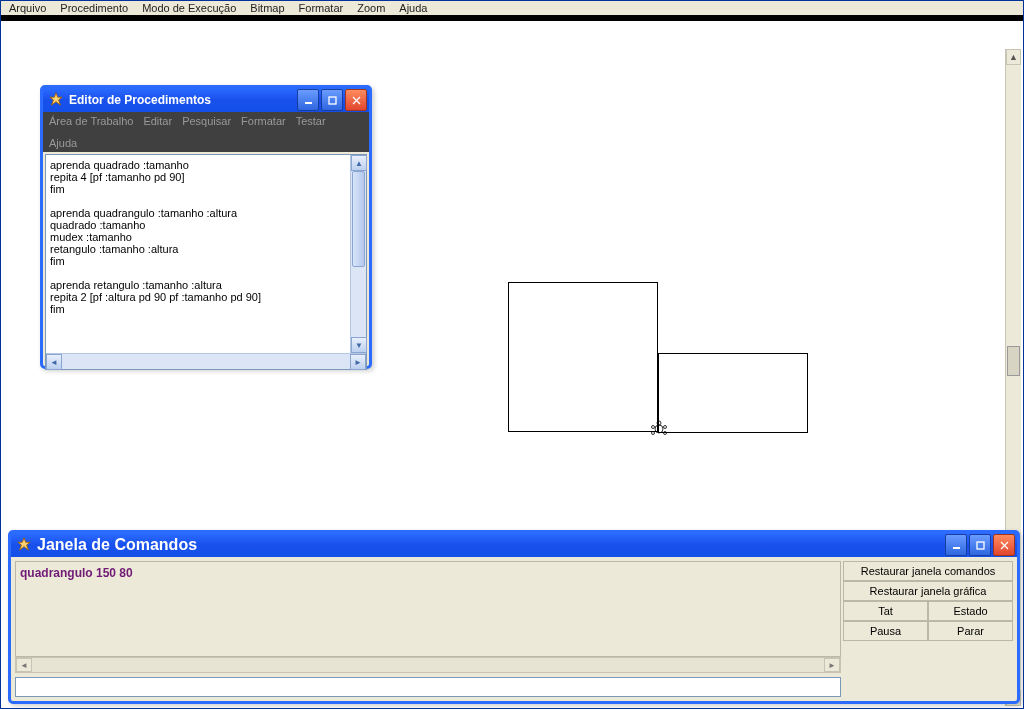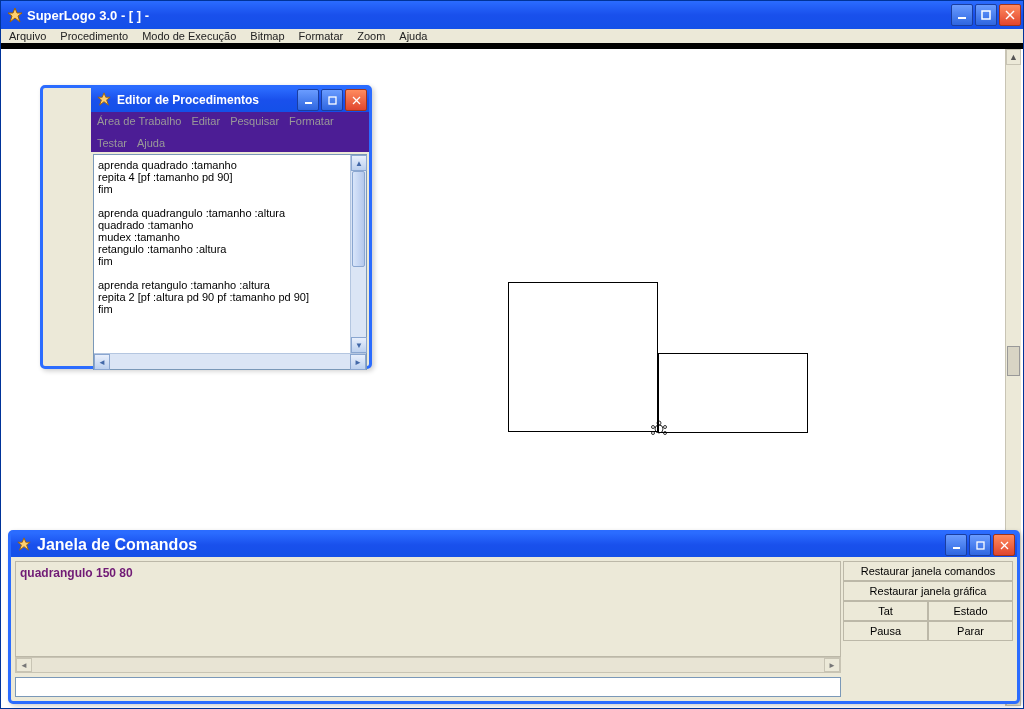--- a/index.html
+++ b/index.html
@@ -39,25 +39,24 @@
 
   
   .shape-square { position: absolute; border: 1px solid #000; background: transparent; }
   .turtle { position: absolute; width: 24px; height: 20px; }
 
   
   .editor-window {
     position: absolute; left: 40px; top: 85px; width: 332px; height: 284px;
     border: 3px solid #2b6cff; border-radius: 5px; background: #ece9d8;
     box-shadow: 2px 2px 5px rgba(0,0,0,0.2);
-    padding-left: 48px;
   }
   .editor-window .titlebar { height: 24px; font-size: 12px; }
   .editor-menubar {
-    padding: 3px 6px; background: #4c1d95; font-size: 11px; color: #999;
+    padding: 3px 6px; background: #404040; font-size: 11px; color: #999;
     display: flex; flex-wrap: wrap; gap: 10px;
   }
   .editor-body { position: relative; margin: 2px; height: 216px; background: #fff; border: 1px solid #7a98b8; }
   .editor-text {
     position: absolute; left: 2px; top: 2px; right: 18px; bottom: 18px;
     font-size: 11px; line-height: 12px; white-space: pre; overflow: hidden; color: #000;
     padding: 2px;
   }
   .editor-vscroll { position: absolute; right: 0; top: 0; bottom: 16px; width: 16px; background: #dbe5f5; border-left: 1px solid #b4c6e0; }
   .editor-vscroll .arrow, .editor-hscroll .arrow {
@@ -108,46 +107,20 @@
     background: #ece9d8; border: 1px solid #bcb8a8; font-size: 11px;
     display: flex; align-items: center; justify-content: center;
   }
 
   .app-icon-svg { fill: #ffd070; stroke: #a06000; }
 </style>
 </head>
 <body>
 
 <div class="main-window">
-  <div class="titlebar">
-    <span class="icon">
-      <svg width="16" height="16" viewBox="0 0 16 16">
-          <polygon class="app-icon-svg" points="8,1 10,6 15,6 11,9 13,15 8,11 3,15 5,9 1,6 6,6"></polygon>
-        </svg>
-    </span>
-    <span class="title">SuperLogo 3.0 - [ ] -</span>
-    <div class="win-btns">
-      <div class="win-btn min">
-          <svg width="10" height="10">
-            <rect x="1" y="7" width="8" height="2" fill="#fff"></rect>
-          </svg>
-        </div>
-      <div class="win-btn max">
-          <svg width="10" height="10">
-            <rect x="1" y="1" width="8" height="8" fill="none" stroke="#fff" stroke-width="1.5"></rect>
-          </svg>
-        </div>
-      <div class="win-btn close">
-          <svg width="10" height="10">
-            <line x1="1" y1="1" x2="9" y2="9" stroke="#fff" stroke-width="1.5"></line>
-            <line x1="9" y1="1" x2="1" y2="9" stroke="#fff" stroke-width="1.5"></line>
-          </svg>
-        </div>
-    </div>
-  </div>
   <div class="menubar">
     <span class="item">Arquivo</span>
     <span class="item">Procedimento</span>
     <span class="item">Modo de Execução</span>
     <span class="item">Bitmap</span>
     <span class="item">Formatar</span>
     <span class="item">Zoom</span>
     <span class="item">Ajuda</span>
   </div>
 

